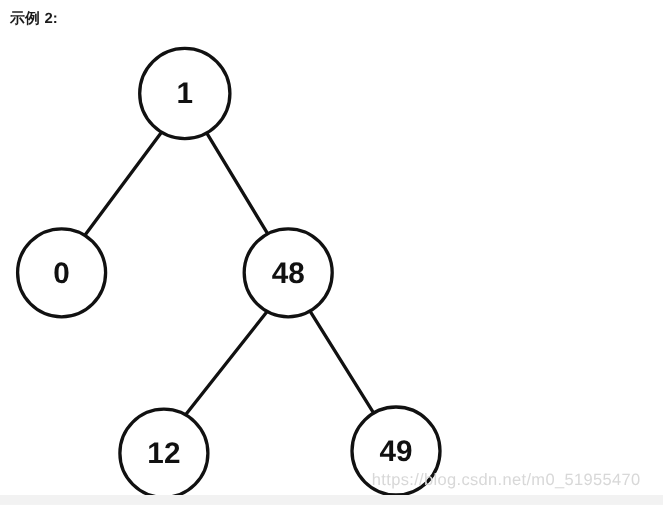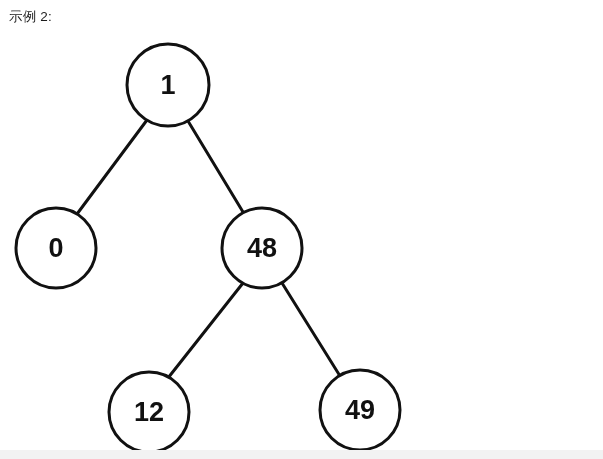--- a/index.html
+++ b/index.html
@@ -15,21 +15,21 @@
     width: 603px;
     height: 459px;
     background: #ffffff;
     overflow: hidden;
   }
   #caption {
     position: absolute;
     left: 9px;
     top: 8px;
     font-size: 13.5px;
-    font-weight: normal;
+    font-weight: bold;
     color: #1b1b1b;
     letter-spacing: 0.2px;
     white-space: nowrap;
   }
   #tree-canvas {
     position: absolute;
     left: 0;
     top: 0;
     width: 603px;
     height: 459px;
@@ -89,16 +89,17 @@
           <circle cx="149" cy="412" r="40" fill="#ffffff" stroke="#111111" stroke-width="3"></circle>
           <text x="149" y="412" text-anchor="middle" dominant-baseline="central" font-size="27" class="node-label">12</text>
         </g>
         <g>
           <circle cx="360" cy="410" r="40" fill="#ffffff" stroke="#111111" stroke-width="3"></circle>
           <text x="360" y="410" text-anchor="middle" dominant-baseline="central" font-size="27" class="node-label">49</text>
         </g>
       </g>
   </svg>
 
+  <div id="watermark">https://blog.csdn.net/m0_51955470</div>
 
   <div id="bottom-band"></div>
 
 </div>
 
 </body></html>

